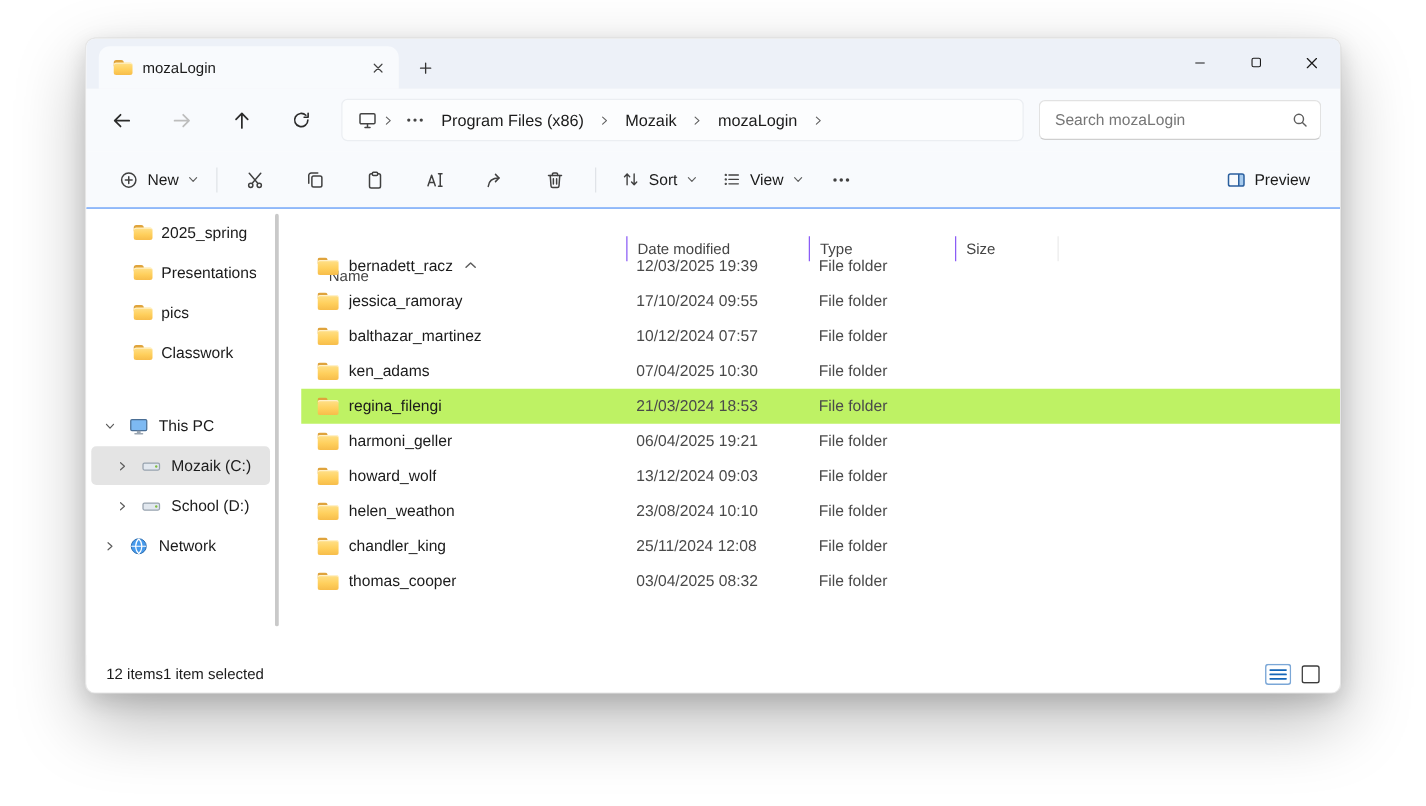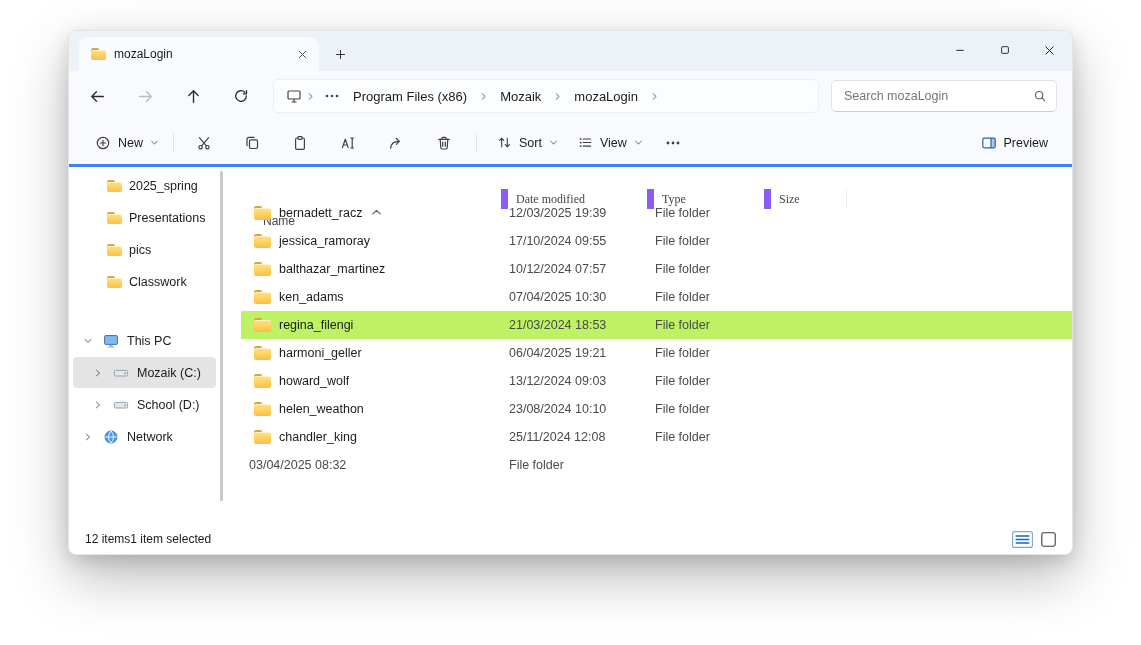--- a/index.html
+++ b/index.html
@@ -34,21 +34,21 @@
   .crumb-chevron { margin:0 4px; color:#5f5f5f; flex:none; display:flex; }
   .crumb-ellipsis { width:26px; height:26px; border-radius:4px; display:flex; align-items:center; justify-content:center; color:#444; flex:none; }
   .crumb { font-size:13px; color:#1b1b1b; padding:4px 8px; border-radius:4px; white-space:nowrap; }
   .searchbox { width:226px; height:32px; flex:none; background:#ffffff; border:1px solid #e2e2e2;
     border-bottom-color:#cfcfcf; border-radius:5px; display:flex; align-items:center; padding:0 9px 0 12px; }
   .searchbox input { flex:1; border:none; outline:none; background:transparent; font-size:12.5px;
     font-family:inherit; color:#1b1b1b; min-width:0; }
   .searchbox input::placeholder { color:#767676; opacity:1; }
 
   
-  .toolbar { height:46px; flex:none; background:#f8fafd; border-bottom:3px solid #3b82f6;
+  .toolbar { height:46px; flex:none; background:#f8fafd; border-bottom:1px solid #3b82f6;
     display:flex; align-items:center; padding:0 14px 0 16px; }
   .tb-btn { height:34px; display:flex; align-items:center; gap:7px; padding:0 10px;
     border-radius:5px; font-size:12.5px; color:#1b1b1b; flex:none; }
   .tb-icon-btn { width:40px; height:34px; display:flex; align-items:center; justify-content:center;
     border-radius:5px; flex:none; color:#404040; margin-right:8px; }
   .tb-sep { width:1px; height:20px; background:#e0e3e8; margin:0 10px 0 4px; flex:none; }
   .tb-spacer { flex:1; }
   .chev { display:flex; color:#5d5d5d; }
 
   
@@ -66,21 +66,21 @@
   .tree-row .label, .side-item .label { white-space:nowrap; overflow:hidden; }
   .tree-icon { width:16px; flex:none; margin-right:8px; display:flex; }
   .side-scrollbar { position:absolute; right:1px; top:4px; width:3px; height:330px;
     background:#c9c9c9; border-radius:2px; }
 
   .filearea { flex:1; position:relative; padding-left:17px; overflow:hidden; }
   .list-header { display:grid; grid-template-columns:260px 146px 117px 83px; height:30px;
     align-items:center; font-size:12px; color:#454545; position:relative; }
   .hcell { height:20px; display:flex; align-items:center; padding-left:8px; position:relative; }
   .hcell.first { padding-left:22px;margin-top:44px; }
-  .hcell + .hcell { border-left:7px solid #8b5cf6;font-family:Liberation Serif, serif; }
+  .hcell + .hcell { border-left:1px solid #8b5cf6; }
   .hcell.last { border-right:1px solid #ececec; }
   .sort-indicator { position:absolute; left:130px; top:-3px; color:#5d5d5d; }
 
   .rows { margin-top:2px; }
   .frow { display:grid; grid-template-columns:260px 146px 117px 83px; height:28px;
     align-items:center; font-size:12.5px; color:#1b1b1b; }
   .frow.selected { background:#bef264; }
   .fcell-name { display:flex; align-items:center; gap:8px; padding-left:13px; min-width:0; }
   .fcell-name span { white-space:nowrap; overflow:hidden; }
   .fcell { padding-left:8px; color:#4a4a4a; white-space:nowrap; }
@@ -493,20 +493,24 @@
         <div class="frow">
           <div class="fcell-name">
                 <span class="folder"></span>
                 <span>chandler_king</span>
               </div>
           <div class="fcell">25/11/2024 12:08</div>
           <div class="fcell">File folder</div>
           <div class="fcell"></div>
         </div>
         <div class="frow">
+          <div class="fcell-name">
+                <span class="folder"></span>
+                <span>thomas_cooper</span>
+              </div>
           <div class="fcell">03/04/2025 08:32</div>
           <div class="fcell">File folder</div>
           <div class="fcell"></div>
         </div>
       </div>
     </div>
   </div>
 
   <div class="statusbar">
     <span>12 items</span>

